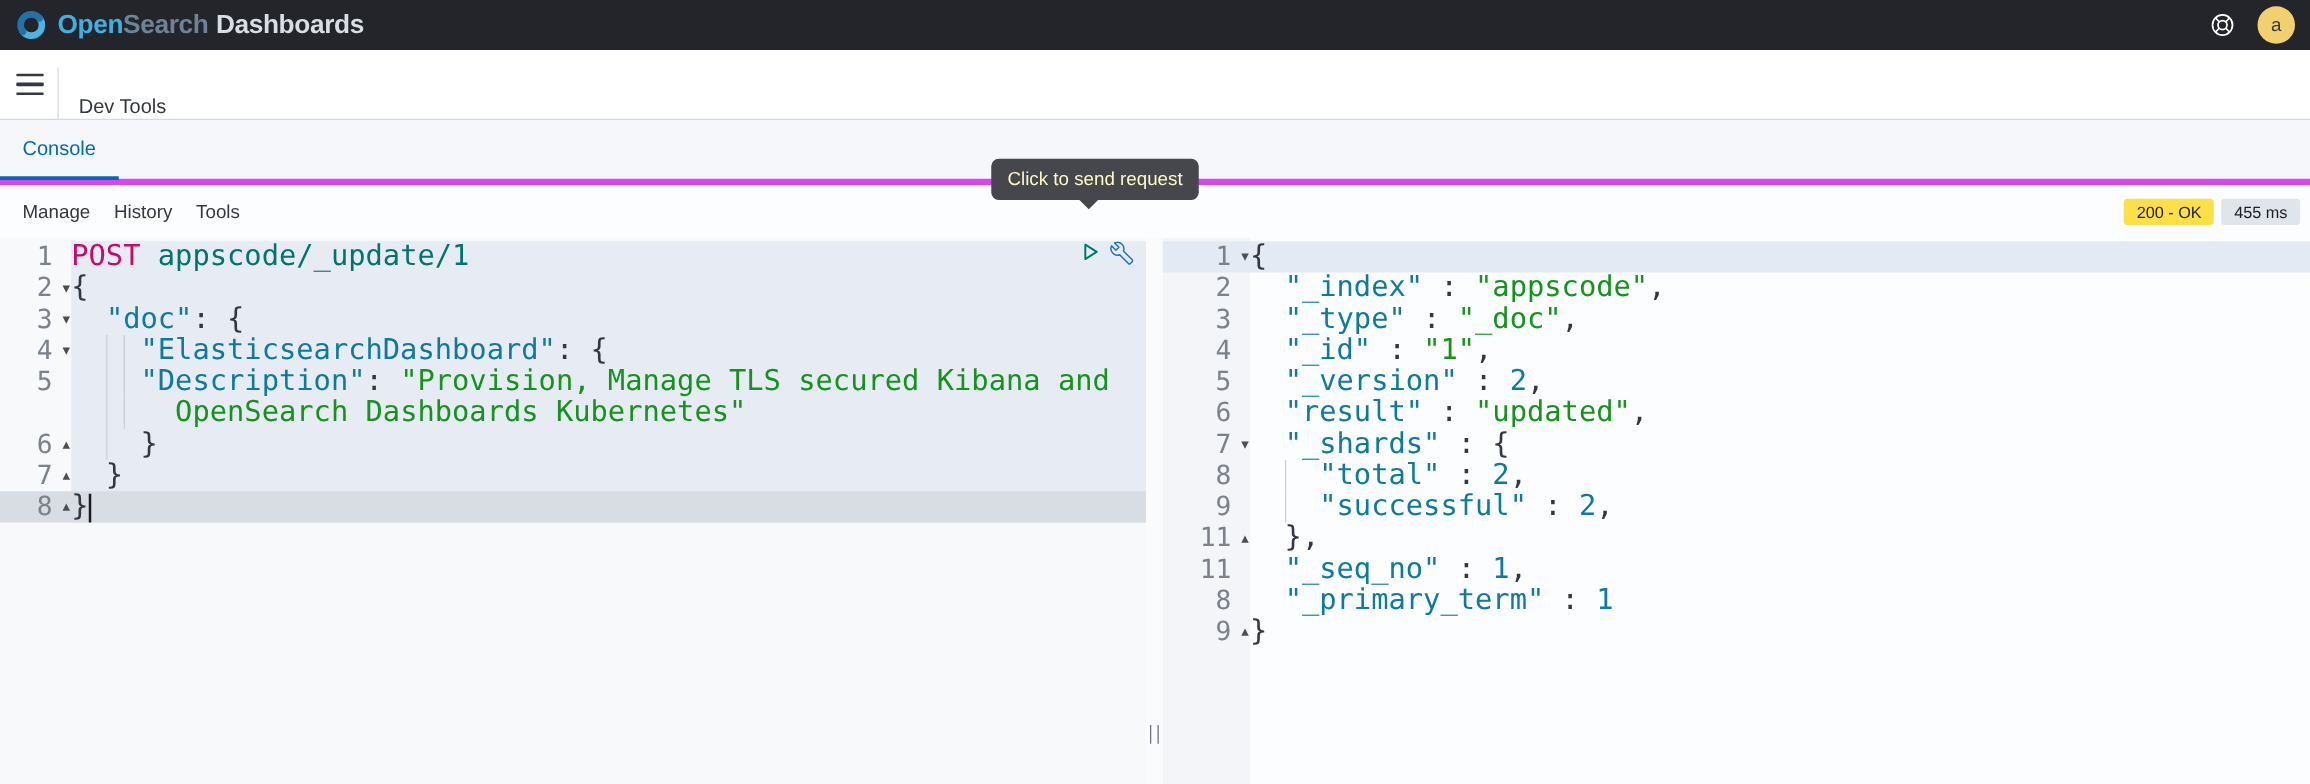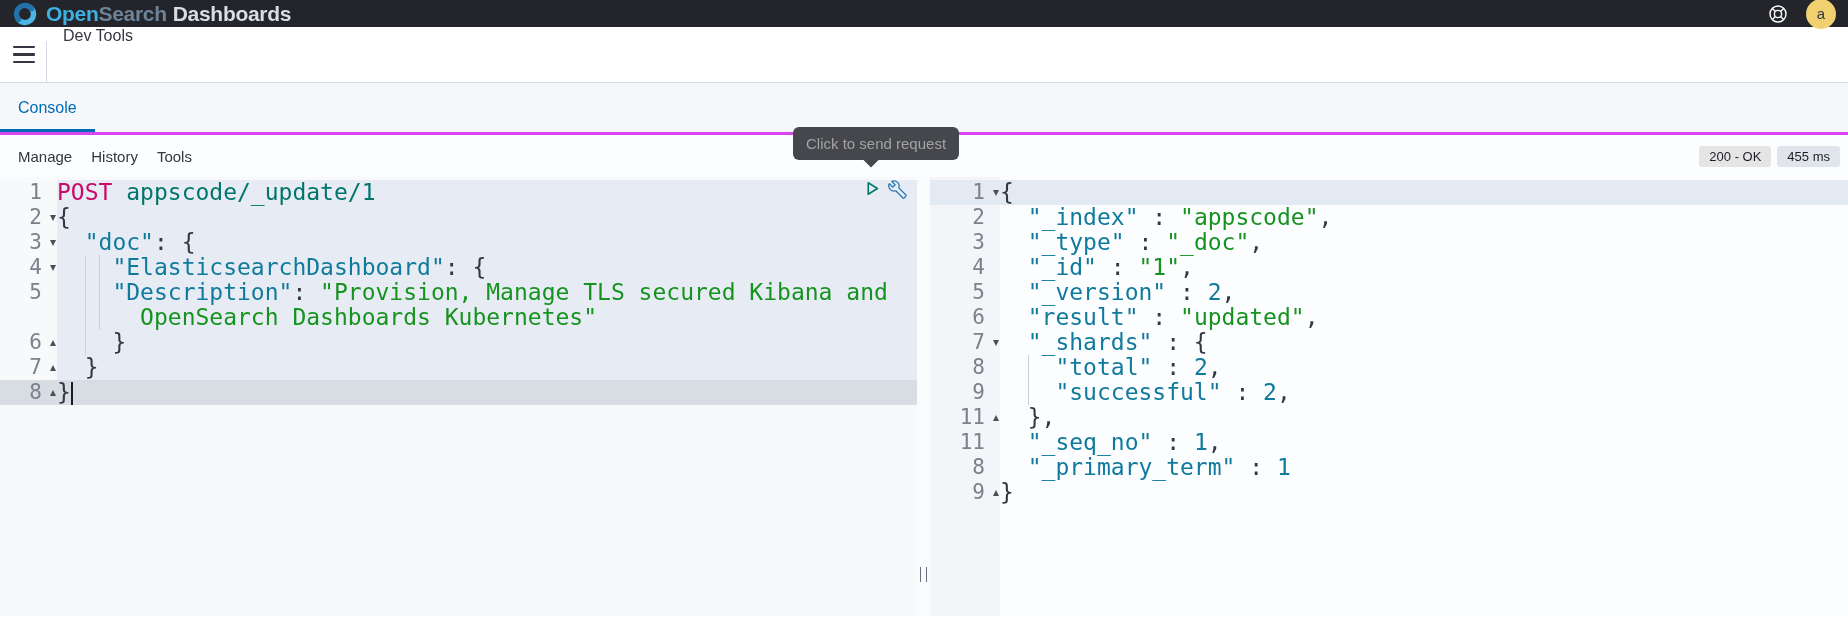--- a/index.html
+++ b/index.html
@@ -1,63 +1,63 @@
 <!DOCTYPE html>
 <html style="--accent: #006bb4; --method: #c80a68; --url: #00756b; --key: #0f7a9c; --string: #16931f; --number: #0f7a9c; --plain: #343741; --badge_success: #5ec9a4;"><head>
 <meta charset="utf-8">
 <style>
   * { box-sizing: border-box; margin: 0; padding: 0; }
   html,body { width:1848px; height:627px; overflow:hidden; background:#fff;
               font-family:"Liberation Sans", sans-serif; }
 
   
-  .app-header { height:27px; background:#23252b; display:flex; 
+  .app-header { height:40px; background:#23252b; display:flex; 
                 padding:0 12px; position:relative; }
   .brand { display:flex; align-items:center; gap:8px; }
   .brand-text { font-size:21px; font-weight:700; letter-spacing:-0.3px; white-space:nowrap; }
   .brand-open   { color:#3fb0e2; }
   .brand-search { color:#6d8498; }
   .brand-suffix { color:#d9dee4; margin-left:6px; font-weight:700; }
   .header-right { margin-left:auto; display:flex; align-items:center; gap:18px; }
   .help-btn { background:none; border:none; cursor:pointer; display:flex; }
   .avatar { width:30px; height:30px; border-radius:50%; background:#f0d06f; border:none;
             color:#343741; font-size:15px; font-family:"Liberation Sans",sans-serif;
             display:flex; align-items:center; justify-content:center; cursor:pointer; }
 
   
   .nav-bar { height:56px; background:#fff; border-bottom:1px solid #d3dae6;
-             display:flex; align-items:flex-start; }
+             display:flex; align-items:flex-end; }
   .menu-btn { width:46px; height:100%; background:none; border:none; cursor:pointer;
               display:flex; flex-direction:column; justify-content:center; gap:5px;
               padding-left:13px; }
   .menu-btn span { display:block; width:22px; height:2.5px; background:#343741; border-radius:1px; }
   .nav-divider { width:1px; align-self:stretch; margin:14px 0 0 0; background:#d3dae6; }
   .breadcrumb { margin-left:16px; font-size:16px; color:#343741; }
 
   
-  .tab-strip { height:52px; background:#f5f7fa; border-bottom:3px solid #d946ef; display:flex; }
+  .tab-strip { height:52px; background:#f5f7fa; border-bottom:5px solid #d946ef; display:flex;align-items:center; }
   .tab { height:100%; padding:0 18px; display:flex; align-items:center; font-size:16px;
          color:#006bb4; background:none; border:none; cursor:pointer;
          box-shadow: inset 0 -3px 0 #006bb4; margin-bottom:-1px;
          font-family:"Liberation Sans",sans-serif; }
 
   
   .console-toolbar { height:42px; background:#fcfdfe; display:flex; align-items:center;
                      padding:0 8px 0 18px; position:relative; }
   .console-menu { display:flex; gap:19px; }
   .console-menu .menu-item { font-size:15px; color:#343741; background:none; border:none;
                              cursor:pointer; font-family:"Liberation Sans",sans-serif; }
   .badges { margin-left:auto; display:flex; gap:6px; }
   .badge { font-size:13px; padding:3px 10px; border-radius:3px; color:#1d1e24; font-weight:500; }
-  .badge-success { background:#e5e5e5; }
+  .badge-success { background:#fde047; }
   .badge-neutral { background:#e0e4eb; }
 
   
   .tooltip { position:absolute; left:793px; top:127px; z-index:50; background:#45474d;
-             color:#a3a3a3; font-size:15px; padding:8px 13px; border-radius:6px; white-space:nowrap; }
+             color:#fef9c3; font-size:15px; padding:8px 13px; border-radius:6px; white-space:nowrap; }
   .tooltip-arrow { position:absolute; bottom:-5px; left:72px; width:12px; height:12px;
                    background:#45474d; transform:rotate(45deg); }
 
   
   .workspace { height:439px; display:flex; position:relative; }
   .panel { position:relative; overflow:hidden; }
   .editor-panel { width:917px; background:#f7f9fb; }
   .response-panel { flex:1; background:#fcfdff; }
   .splitter { width:13px; background:#fafbfd; position:relative; cursor:col-resize; }
   .split-handle { position:absolute; top:390px; left:3px; width:7px; height:15px;

